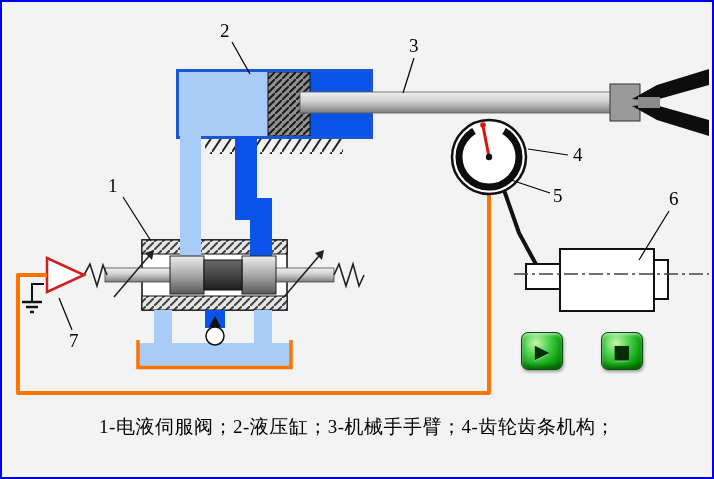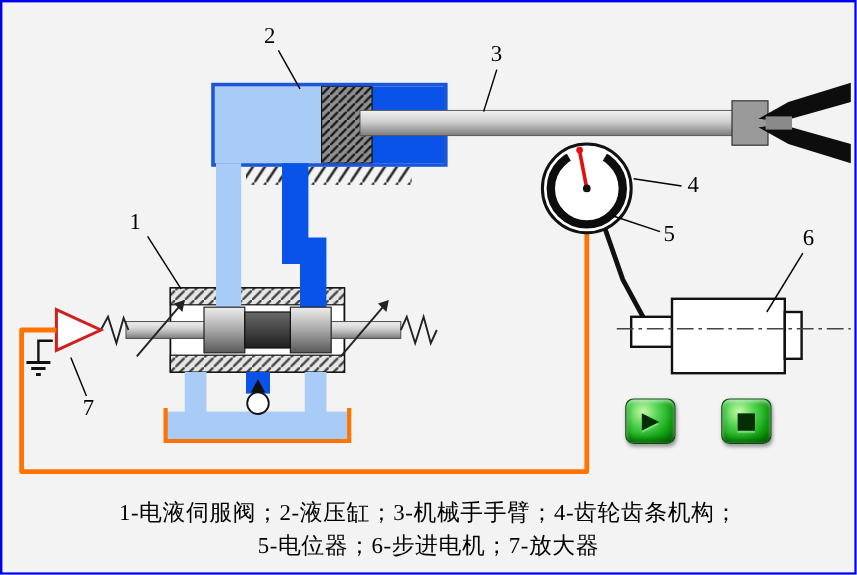--- a/index.html
+++ b/index.html
@@ -170,15 +170,14 @@
   <div class="callout" style="left:67px;top:329px;">7</div>
 
   <div class="btn btn-play">
     <span class="glyph">▶</span>
   </div>
   <div class="btn btn-stop">
     <span class="glyph">■</span>
   </div>
 
   <div class="caption caption-1">1-电液伺服阀；2-液压缸；3-机械手手臂；4-齿轮齿条机构；</div>
-  <div class="caption caption-2">5-电位器；6-步进电机；7-放大器</div>
 
 </div>
 
 </body></html>

